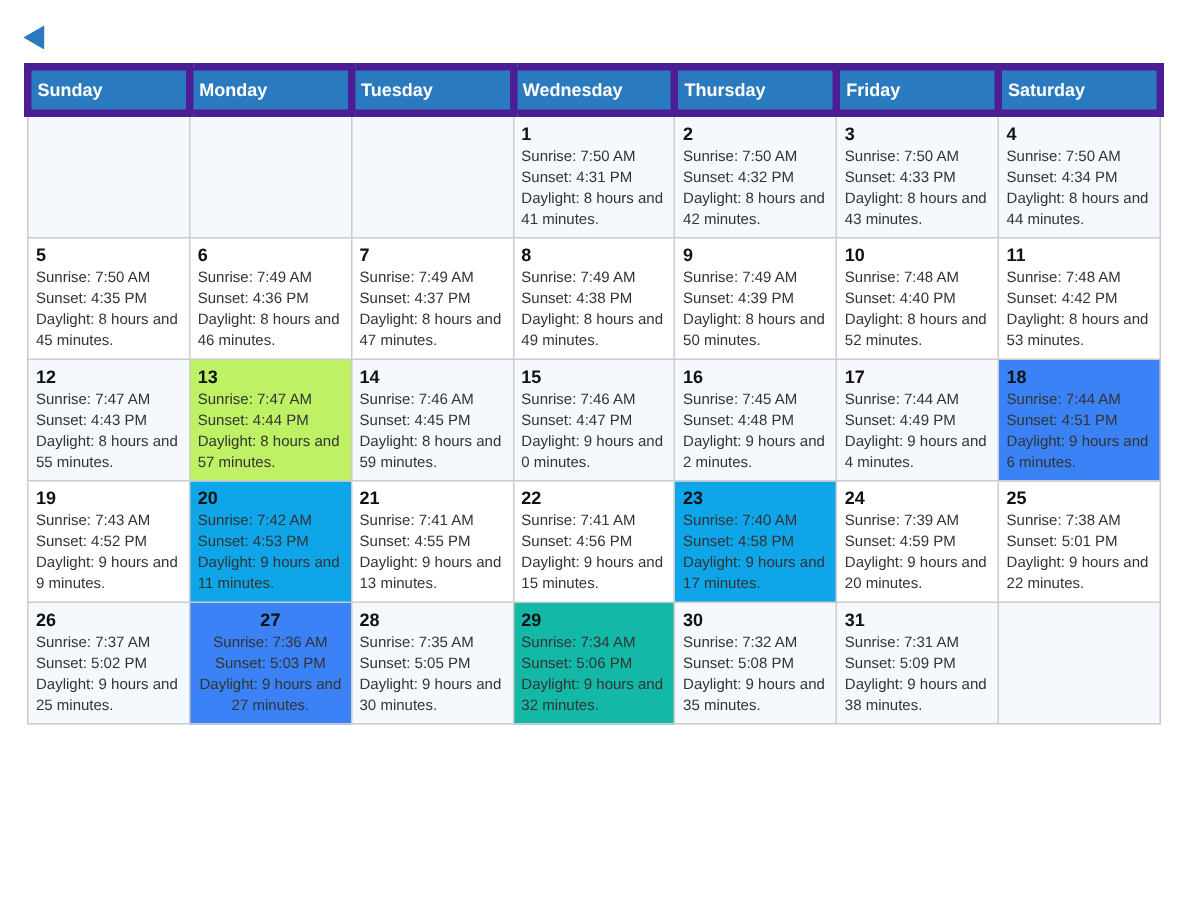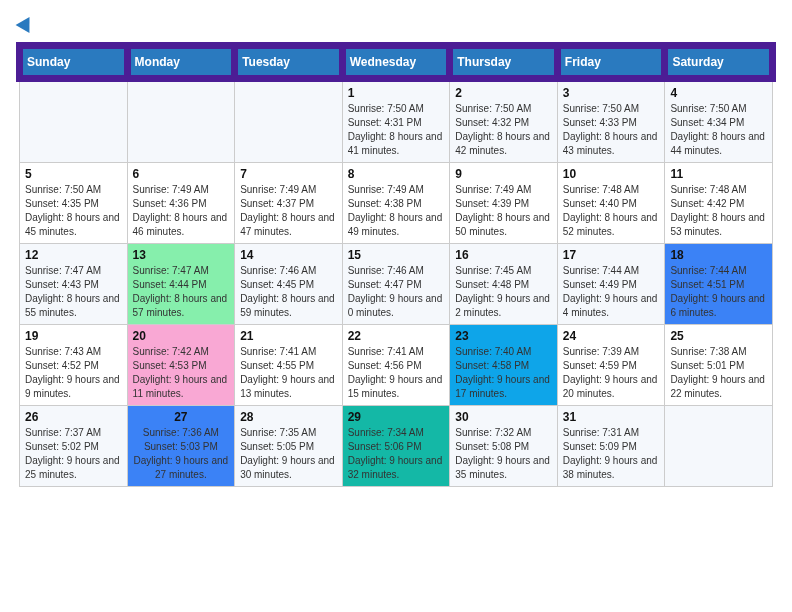--- a/index.html
+++ b/index.html
@@ -42,21 +42,21 @@
     .title-block { text-align: right; }
     .title-block h1 { font-size: 30px; color: #1a1a1a; font-weight: bold; }
     .title-block h2 { font-size: 16px; color: #444; font-weight: normal; }
     .calendar { width: 100%; border-collapse: collapse; }
     .calendar thead tr th {
       background: #2a7abf;
       color: #fff;
       font-size: 12px;
       padding: 6px 4px;
       text-align: left;
-      border: 7px solid #4c1d95;
+      border: 5px solid #4c1d95;
     }
     .calendar tbody tr td {
       vertical-align: top;
       border: 1px solid #ccc;
       padding: 4px 5px;
       min-width: 100px;
       font-size: 10.5px;
       color: #222;
       background: #fff;
     }
@@ -145,21 +145,21 @@
         <td style="background: rgb(255, 255, 255);">
           <div class="day-number">11</div>
           <div class="day-info">Sunrise: 7:48 AM<br>Sunset: 4:42 PM<br>Daylight: 8 hours and 53 minutes.</div>
         </td>
       </tr>
       <tr>
         <td style="background: rgb(245, 248, 252);">
           <div class="day-number">12</div>
           <div class="day-info">Sunrise: 7:47 AM<br>Sunset: 4:43 PM<br>Daylight: 8 hours and 55 minutes.</div>
         </td>
-        <td style="background: #86efac;">
+        <td style="background: #bef264;">
           <div class="day-number">13</div>
           <div class="day-info">Sunrise: 7:47 AM<br>Sunset: 4:44 PM<br>Daylight: 8 hours and 57 minutes.</div>
         </td>
         <td style="background: rgb(245, 248, 252);">
           <div class="day-number">14</div>
           <div class="day-info">Sunrise: 7:46 AM<br>Sunset: 4:45 PM<br>Daylight: 8 hours and 59 minutes.</div>
         </td>
         <td style="background: rgb(245, 248, 252);">
           <div class="day-number">15</div>
           <div class="day-info">Sunrise: 7:46 AM<br>Sunset: 4:47 PM<br>Daylight: 9 hours and 0 minutes.</div>
@@ -175,21 +175,21 @@
         <td style="background: #3b82f6;">
           <div class="day-number">18</div>
           <div class="day-info">Sunrise: 7:44 AM<br>Sunset: 4:51 PM<br>Daylight: 9 hours and 6 minutes.</div>
         </td>
       </tr>
       <tr>
         <td style="background: rgb(255, 255, 255);">
           <div class="day-number">19</div>
           <div class="day-info">Sunrise: 7:43 AM<br>Sunset: 4:52 PM<br>Daylight: 9 hours and 9 minutes.</div>
         </td>
-        <td style="background: #f9a8d4;">
+        <td style="background: #0ea5e9;">
           <div class="day-number">20</div>
           <div class="day-info">Sunrise: 7:42 AM<br>Sunset: 4:53 PM<br>Daylight: 9 hours and 11 minutes.</div>
         </td>
         <td style="background: rgb(255, 255, 255);">
           <div class="day-number">21</div>
           <div class="day-info">Sunrise: 7:41 AM<br>Sunset: 4:55 PM<br>Daylight: 9 hours and 13 minutes.</div>
         </td>
         <td style="background: rgb(255, 255, 255);">
           <div class="day-number">22</div>
           <div class="day-info">Sunrise: 7:41 AM<br>Sunset: 4:56 PM<br>Daylight: 9 hours and 15 minutes.</div>

